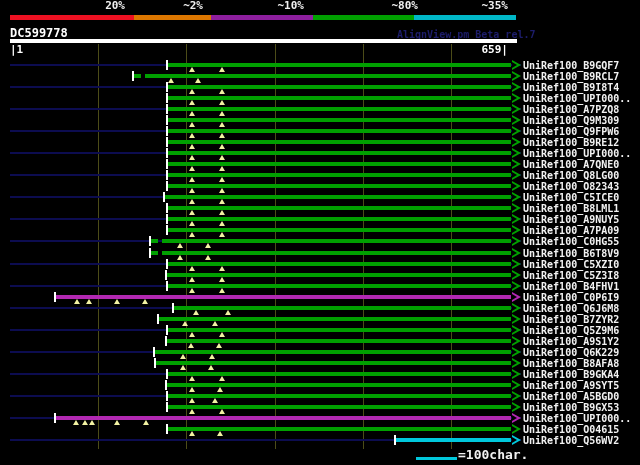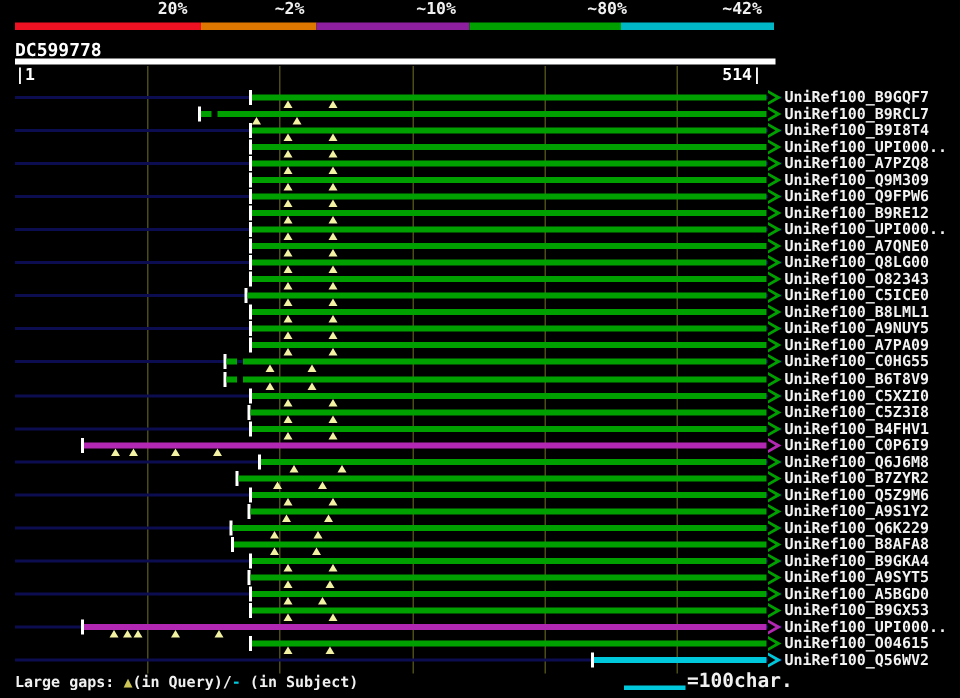--- a/index.html
+++ b/index.html
@@ -36,26 +36,27 @@
   <div id="scalebar">
       <div class="seg" style="left: 10px; width: 124px; background: rgb(238, 17, 34);"></div>
       <div class="seglabel" style="right: 506px;">20%</div>
       <div class="seg" style="left: 134px; width: 77px; background: rgb(221, 119, 0);"></div>
       <div class="seglabel" style="right: 428px;">~2%</div>
       <div class="seg" style="left: 211px; width: 102px; background: rgb(142, 31, 158);"></div>
       <div class="seglabel" style="right: 327px;">~10%</div>
       <div class="seg" style="left: 313px; width: 101px; background: rgb(0, 160, 0);"></div>
       <div class="seglabel" style="right: 213px;">~80%</div>
       <div class="seg" style="left: 414px; width: 102px; background: rgb(0, 183, 199);"></div>
-      <div class="seglabel" style="right: 123px;">~42%</div>
+      <div class="seglabel" style="right: 123px;">~35%</div>
     </div>
   <div id="title">DC599778</div>
+  <div id="watermark">AlignView.pm Beta rel.7</div>
   <div id="ruler"></div>
   <div id="ruler-start">|1</div>
-  <div id="ruler-end">514|</div>
+  <div id="ruler-end">659|</div>
   <div id="grid">
       <div class="gridline" style="left: 98px; background: rgb(76, 76, 24);"></div>
       <div class="gridline" style="left: 186px; background: rgb(76, 76, 24);"></div>
       <div class="gridline" style="left: 275px; background: rgb(76, 76, 24);"></div>
       <div class="gridline" style="left: 363px; background: rgb(76, 76, 24);"></div>
       <div class="gridline" style="left: 451px; background: rgb(76, 76, 24);"></div>
     </div>
   <div id="rows">
       <div class="navy" style="top: 64px; background: rgb(12, 12, 80);"></div>
       <div class="tick" style="left: 166px; top: 60px;"></div>
@@ -320,16 +321,15 @@
       <div class="tri" style="left: 189px; top: 431px; border-bottom-color: rgb(242, 242, 162);"></div>
       <div class="tri" style="left: 217px; top: 431px; border-bottom-color: rgb(242, 242, 162);"></div>
       <div class="rowlabel" style="top: 424px;">UniRef100_O04615</div>
       <div class="navy" style="top: 439px; background: rgb(12, 12, 80);"></div>
       <div class="tick" style="left: 394px; top: 435px;"></div>
       <div class="bar" style="left: 396px; top: 438px; width: 115px; background: rgb(0, 200, 220);"></div>
       <div class="arrow-o" style="top: 435px; border-left: 9px solid rgb(0, 200, 220);"></div>
       <div class="arrow-i" style="top: 437px;"></div>
       <div class="rowlabel" style="top: 435px;">UniRef100_Q56WV2</div>
     </div>
-  <div id="legend-left"><span>Large gaps: </span><span class="ylw">▲</span><span>(in Query)/</span><span class="cyn">-</span><span> (in Subject)</span></div>
   <div id="legend-line"></div>
   <div id="legend-scale-label">=100char.</div>
 </div>
 
 </body></html>

